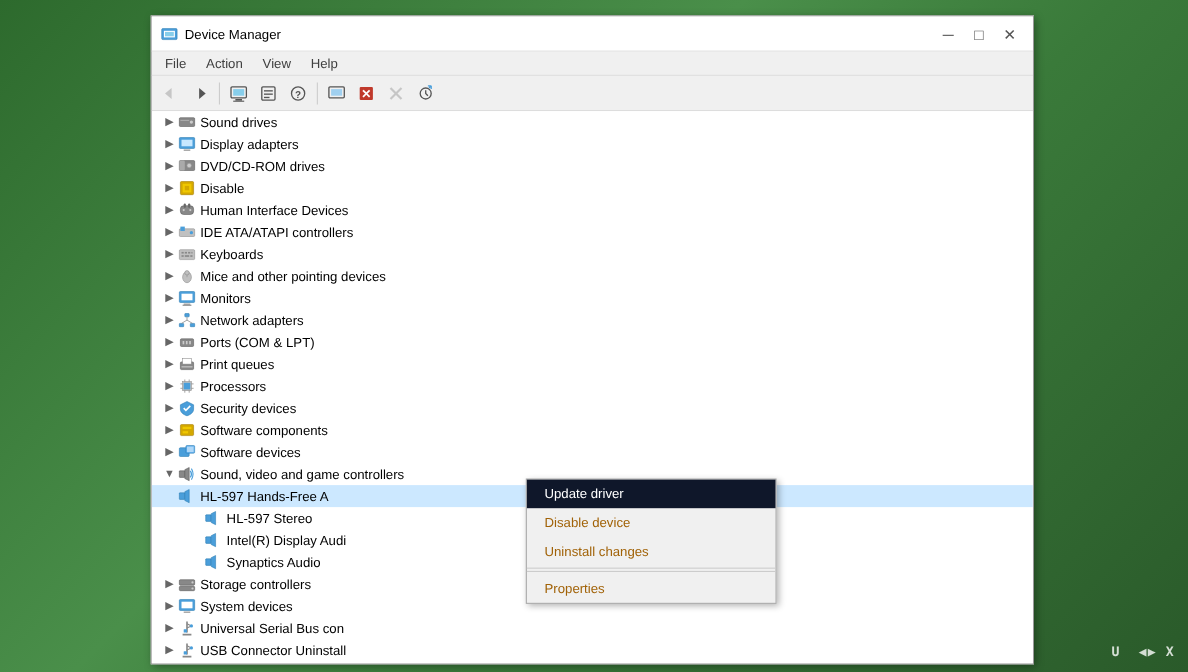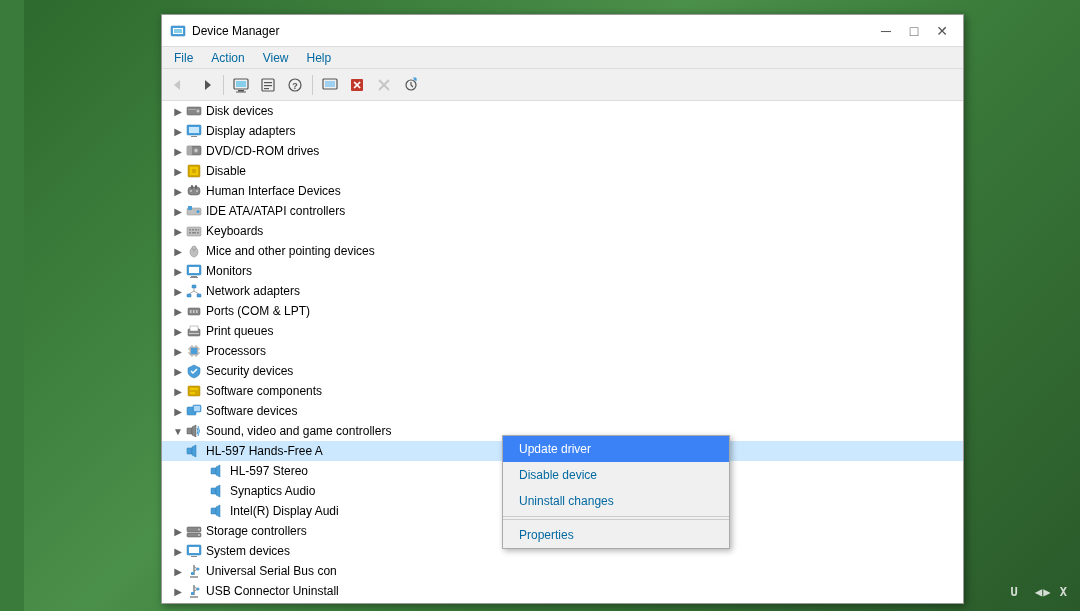--- a/index.html
+++ b/index.html
@@ -12,21 +12,20 @@
       overflow: hidden;
       display: flex;
       align-items: center;
       justify-content: center;
     }
     .desktop {
       width: 1080px;
       height: 611px;
       position: relative;
       background: linear-gradient(135deg, #2d6a2d 0%, #4a8f4a 40%, #3a7a3a 60%, #2a5a2a 100%);
-      margin-left: 24px;
     }
     .window {
       position: absolute;
       top: 14px;
       left: 137px;
       width: 803px;
       height: 590px;
       background: #f0f0f0;
       border: 1px solid #999;
       box-shadow: 2px 2px 8px rgba(0,0,0,0.4);
@@ -76,21 +75,21 @@
       align-items: center;
       padding: 0 4px;
       border-bottom: 1px solid #ddd;
       flex-shrink: 0;
       gap: 2px;
     }
     .menu-item {
       padding: 2px 8px;
       cursor: pointer;
       font-size: 12px;
-      color: #0369a1;
+      color: #404040;
     }
     .toolbar {
       background: #f0f0f0;
       height: 32px;
       display: flex;
       align-items: center;
       padding: 0 4px;
       border-bottom: 1px solid #ddd;
       flex-shrink: 0;
       gap: 1px;
@@ -167,24 +166,24 @@
       width: 228px;
       background: #f0f0f0;
       border: 1px solid #aaa;
       box-shadow: 2px 2px 6px rgba(0,0,0,0.3);
       z-index: 100;
       font-size: 12px;
     }
     .ctx-item {
       padding: 6px 16px;
       cursor: pointer;
-      color: #0369a1;
+      color: #a16207;
     }
     .ctx-item.highlighted {
-      background: #3b82f6;
+      background: #0f172a;
       color: white;
     }
     .ctx-separator {
       height: 1px;
       background: #ccc;
       margin: 2px 0;
     }
     .ctx-item.bold {
       font-weight: normal;
     }
@@ -294,21 +293,21 @@
 
       <div class="tree-item" style="padding-left:8px">
         <span class="expand-icon">▶</span>
         <span class="item-icon">
           <svg width="16" height="16" viewBox="0 0 16 16">
               <rect x="1" y="4" width="14" height="8" rx="1" fill="#888" stroke="#555" stroke-width="0.5"></rect>
               <circle cx="12" cy="8" r="1.5" fill="#ccc"></circle>
               <rect x="2" y="6" width="8" height="1" fill="#aaa"></rect>
             </svg>
         </span>
-        <span class="item-label">Disk devices</span>
+        <span class="item-label">Sound drives</span>
       </div>
       <div class="tree-item" style="padding-left:8px">
         <span class="expand-icon">▶</span>
         <span class="item-icon">
           <svg width="16" height="16" viewBox="0 0 16 16">
               <rect x="1" y="2" width="14" height="10" rx="1" fill="#4a9eda" stroke="#2a7ab0" stroke-width="0.5"></rect>
               <rect x="3" y="4" width="10" height="6" fill="#c8e8ff"></rect>
               <rect x="5" y="13" width="6" height="1" fill="#888"></rect>
             </svg>
         </span>
@@ -521,31 +520,31 @@
         <span class="item-label">HL-597 Stereo</span>
       </div>
       <div class="tree-item" style="padding-left:32px">
         <span class="expand-icon" style="visibility:hidden">▶</span>
         <span class="item-icon">
           <svg width="16" height="16" viewBox="0 0 16 16">
               <rect x="1" y="5" width="5" height="6" rx="0.5" fill="#4a9eda" stroke="#2a7ab0" stroke-width="0.5"></rect>
               <path d="M6 4 L10 2 L10 14 L6 12 Z" fill="#4a9eda" stroke="#2a7ab0" stroke-width="0.5"></path>
             </svg>
         </span>
-        <span class="item-label">Synaptics Audio</span>
+        <span class="item-label">Intel(R) Display Audi</span>
       </div>
       <div class="tree-item" style="padding-left:32px">
         <span class="expand-icon" style="visibility:hidden">▶</span>
         <span class="item-icon">
           <svg width="16" height="16" viewBox="0 0 16 16">
               <rect x="1" y="5" width="5" height="6" rx="0.5" fill="#4a9eda" stroke="#2a7ab0" stroke-width="0.5"></rect>
               <path d="M6 4 L10 2 L10 14 L6 12 Z" fill="#4a9eda" stroke="#2a7ab0" stroke-width="0.5"></path>
             </svg>
         </span>
-        <span class="item-label">Intel(R) Display Audi</span>
+        <span class="item-label">Synaptics Audio</span>
       </div>
       <div class="tree-item" style="padding-left:8px">
         <span class="expand-icon">▶</span>
         <span class="item-icon">
           <svg width="16" height="16" viewBox="0 0 16 16">
               <rect x="1" y="4" width="14" height="5" rx="1" fill="#888" stroke="#555" stroke-width="0.5"></rect>
               <rect x="1" y="10" width="14" height="4" rx="1" fill="#888" stroke="#555" stroke-width="0.5"></rect>
               <circle cx="13" cy="6.5" r="1" fill="#ccc"></circle>
               <circle cx="13" cy="12" r="1" fill="#ccc"></circle>
             </svg>

